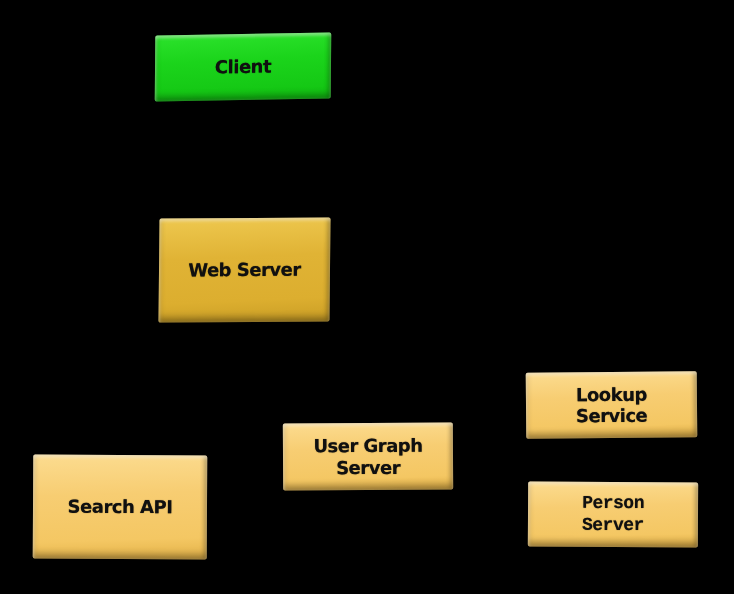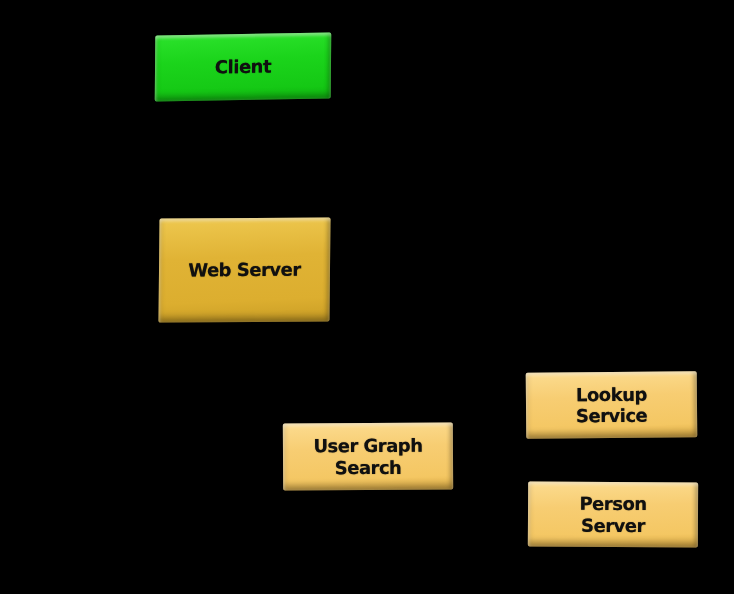--- a/index.html
+++ b/index.html
@@ -47,32 +47,33 @@
     background: linear-gradient(178deg, #eec84f 0%, #e0b335 38%, #dcae2f 78%, #c99d25 100%);
   }
   .gold-light {
     background: linear-gradient(178deg, #fcdc90 0%, #f7cd72 38%, #f4c763 80%, #e2b147 100%);
   }
   .node-client            { left: 155px; top: 34px;  width: 176px; height: 66px;  transform: rotate(-1deg) skewX(-1.5deg); }
   .node-web-server        { left: 159px; top: 218px; width: 171px; height: 104px; transform: rotate(-0.4deg) skewX(-1deg); }
   .node-search-api        { left: 33px;  top: 455px; width: 174px; height: 104px; transform: rotate(0.3deg); }
   .node-user-graph-service{ left: 283px; top: 423px; width: 170px; height: 67px;  transform: rotate(-0.3deg); }
   .node-lookup-service    { left: 526px; top: 372px; width: 171px; height: 66px;  transform: rotate(-0.5deg); }
-  .node-person-server     { left: 528px; top: 482px; width: 170px; height: 65px;  transform: rotate(0.3deg); }
+  .node-person-server     { left: 528px; top: 482px; width: 170px; height: 65px;  transform: rotate(0.3deg); font-family: Liberation Mono, monospace; }
 </style>
 </head>
 <body>
 
 <div class="stage">
   <div class="node bevel green node-client">Client</div>
 
   <div class="node bevel gold-dark node-web-server">Web Server</div>
 
+  <div class="node bevel gold-light node-search-api">Search API</div>
 
   <div class="node bevel gold-light node-user-graph-service">User Graph
-Search</div>
+Server</div>
 
   <div class="node bevel gold-light node-lookup-service">Lookup
 Service</div>
 
   <div class="node bevel gold-light node-person-server">Person
 Server</div>
 </div>
 
 </body></html>

